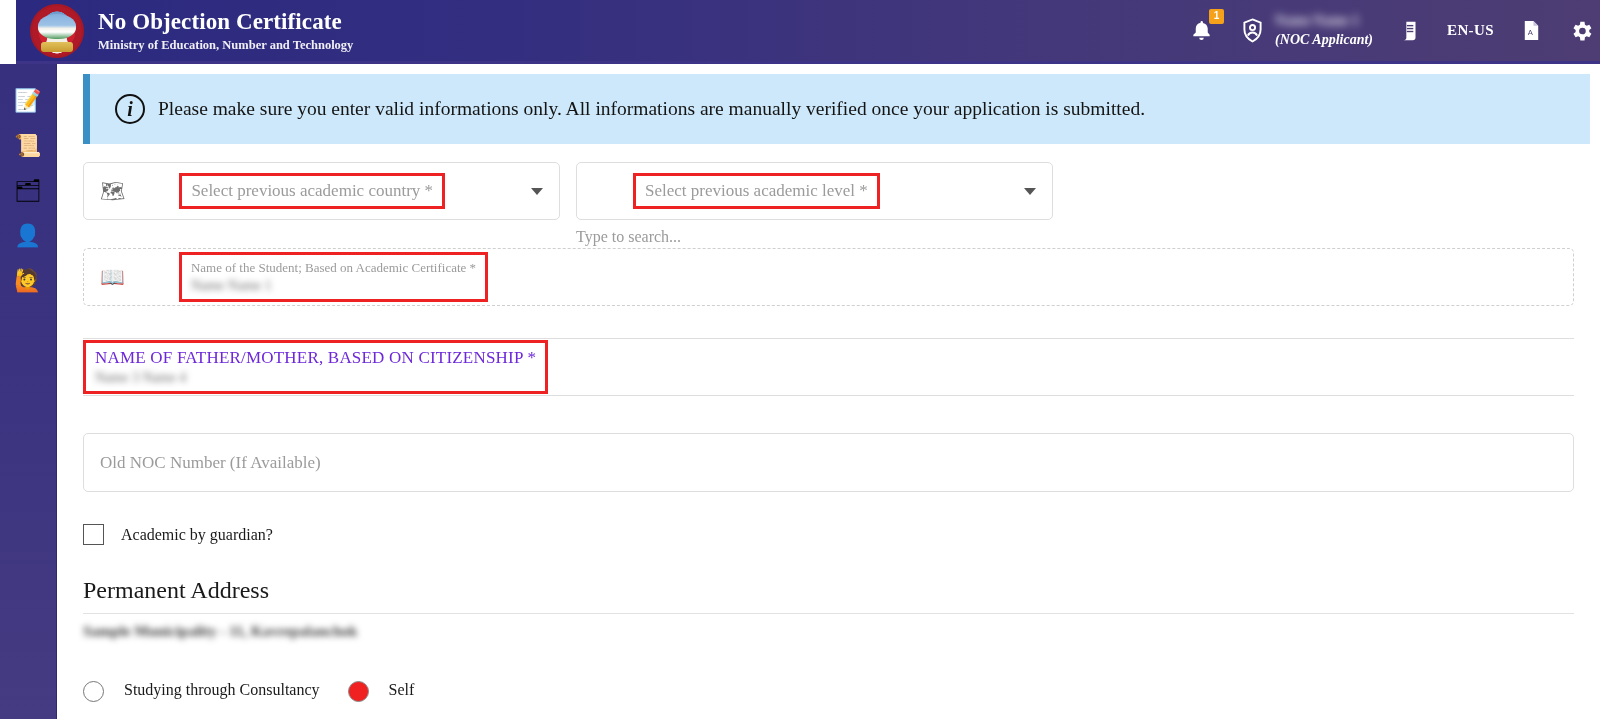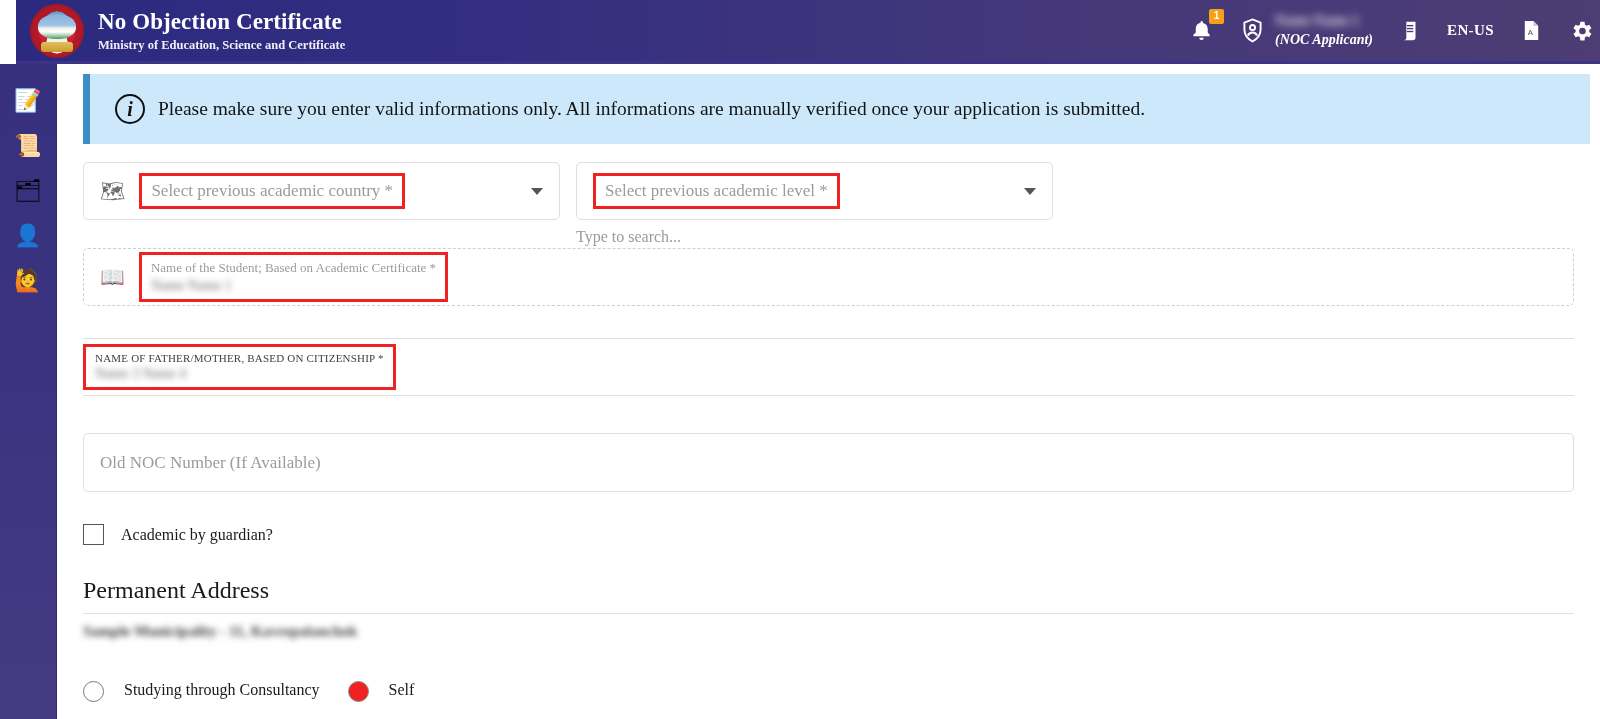--- a/index.html
+++ b/index.html
@@ -102,25 +102,25 @@
   }
   .ctrl.dashed { border: 1px dashed #cfcfcf; }
   .ctrl-ico { font-size: 20px; color: #6e6e6e; flex: none; line-height: 1; }
   .ph { color: #9b9b9b; font-size: 17px; }
   .caret {
     margin-left: auto; width: 0; height: 0;
     border-left: 6px solid transparent; border-right: 6px solid transparent;
     border-top: 7px solid #555;
   }
   .redbox {
-    border: 3px solid #ee2222; padding: 5px 9px; display: inline-block;
+    border: 3px solid #ee2222; padding: 5px 9px; display: inline-block; margin-left: 40px;
   }
   .stacked { display: flex; flex-direction: column; justify-content: center; gap: 2px; }
   .lbl-small { color: #9b9b9b; font-size: 13px; }
-  .lbl-caps { color: #404040; font-size: 11px; letter-spacing: .2px; }
+  .lbl-caps { color: #6d28d9; font-size: 17px; letter-spacing: .2px; }
   .val-blur {
     font-size: 14px; color: #6d6d6d; filter: blur(3.2px); user-select: none; height: 16px;
   }
   .helper { color: #9b9b9b; font-size: 16px; margin-top: 8px; }
 
   .checkrow { display: flex; align-items: center; gap: 17px; padding: 0 26px; }
   .checkbox {
     width: 21px; height: 21px; border: 1.6px solid #555; background: #fff; flex: none;
   }
   .checklabel { font-size: 16px; color: #1a1a1a; }
@@ -141,21 +141,21 @@
   .radiolabel { font-size: 16px; color: #1a1a1a; }
 </style>
 </head>
 <body>
 
 <div class="header">
   <div class="brand">
     <div class="emblem"></div>
     <div class="brand-text">
       <div class="brand-title">No Objection Certificate</div>
-      <div class="brand-sub">Ministry of Education, Science and Certificate</div>
+      <div class="brand-sub">Ministry of Education, Number and Technology</div>
     </div>
   </div>
 
   <div class="header-right">
     <div class="hicon">
       <svg width="23" height="25" viewBox="0 0 24 24" fill="#ffffff">
         <path d="M12 2a1.5 1.5 0 011.5 1.5v.8A6.5 6.5 0 0118.5 10v4l2 2.5V18h-17v-1.5L6 14v-4a6.5 6.5 0 015-6.2v-.8A1.5 1.5 0 0112 2zM12 22a2.4 2.4 0 002.4-2.4H9.6A2.4 2.4 0 0012 22z"></path>
       </svg>
       <span class="badge">1</span>
     </div>

